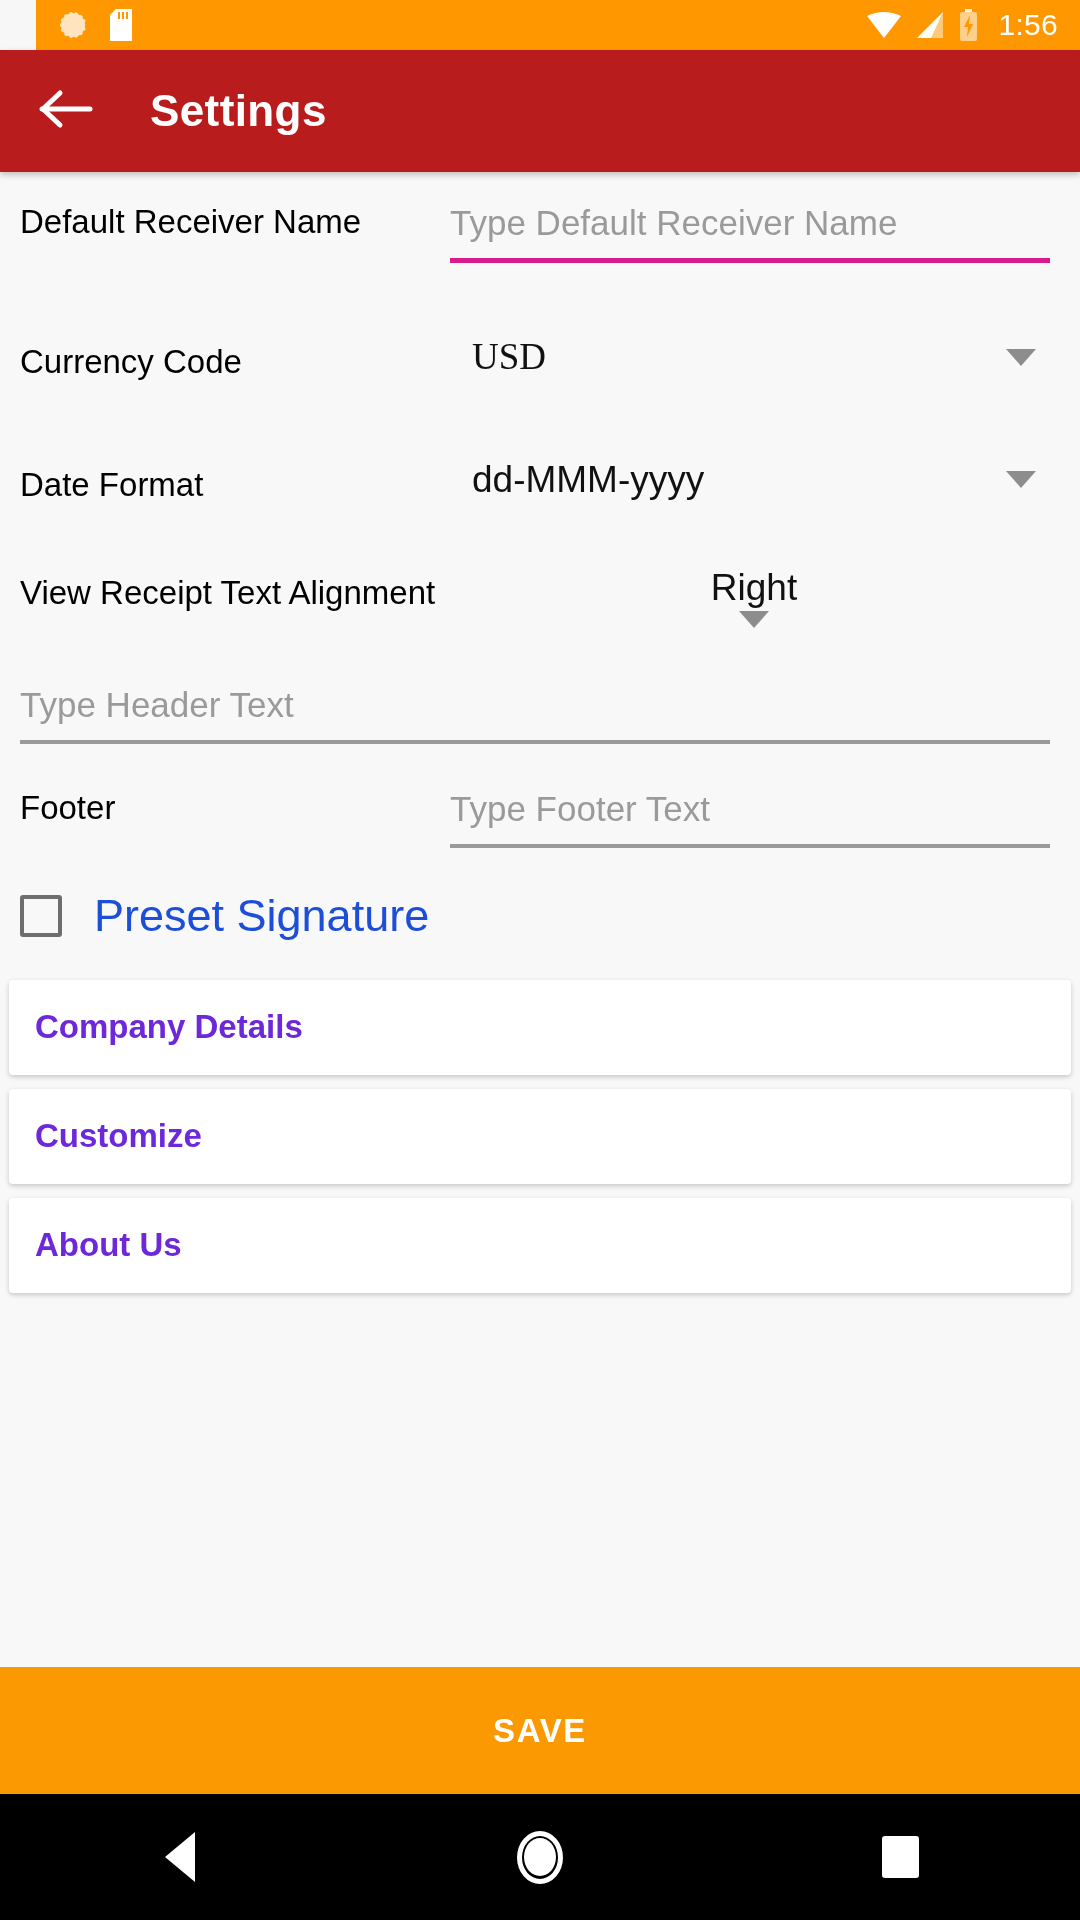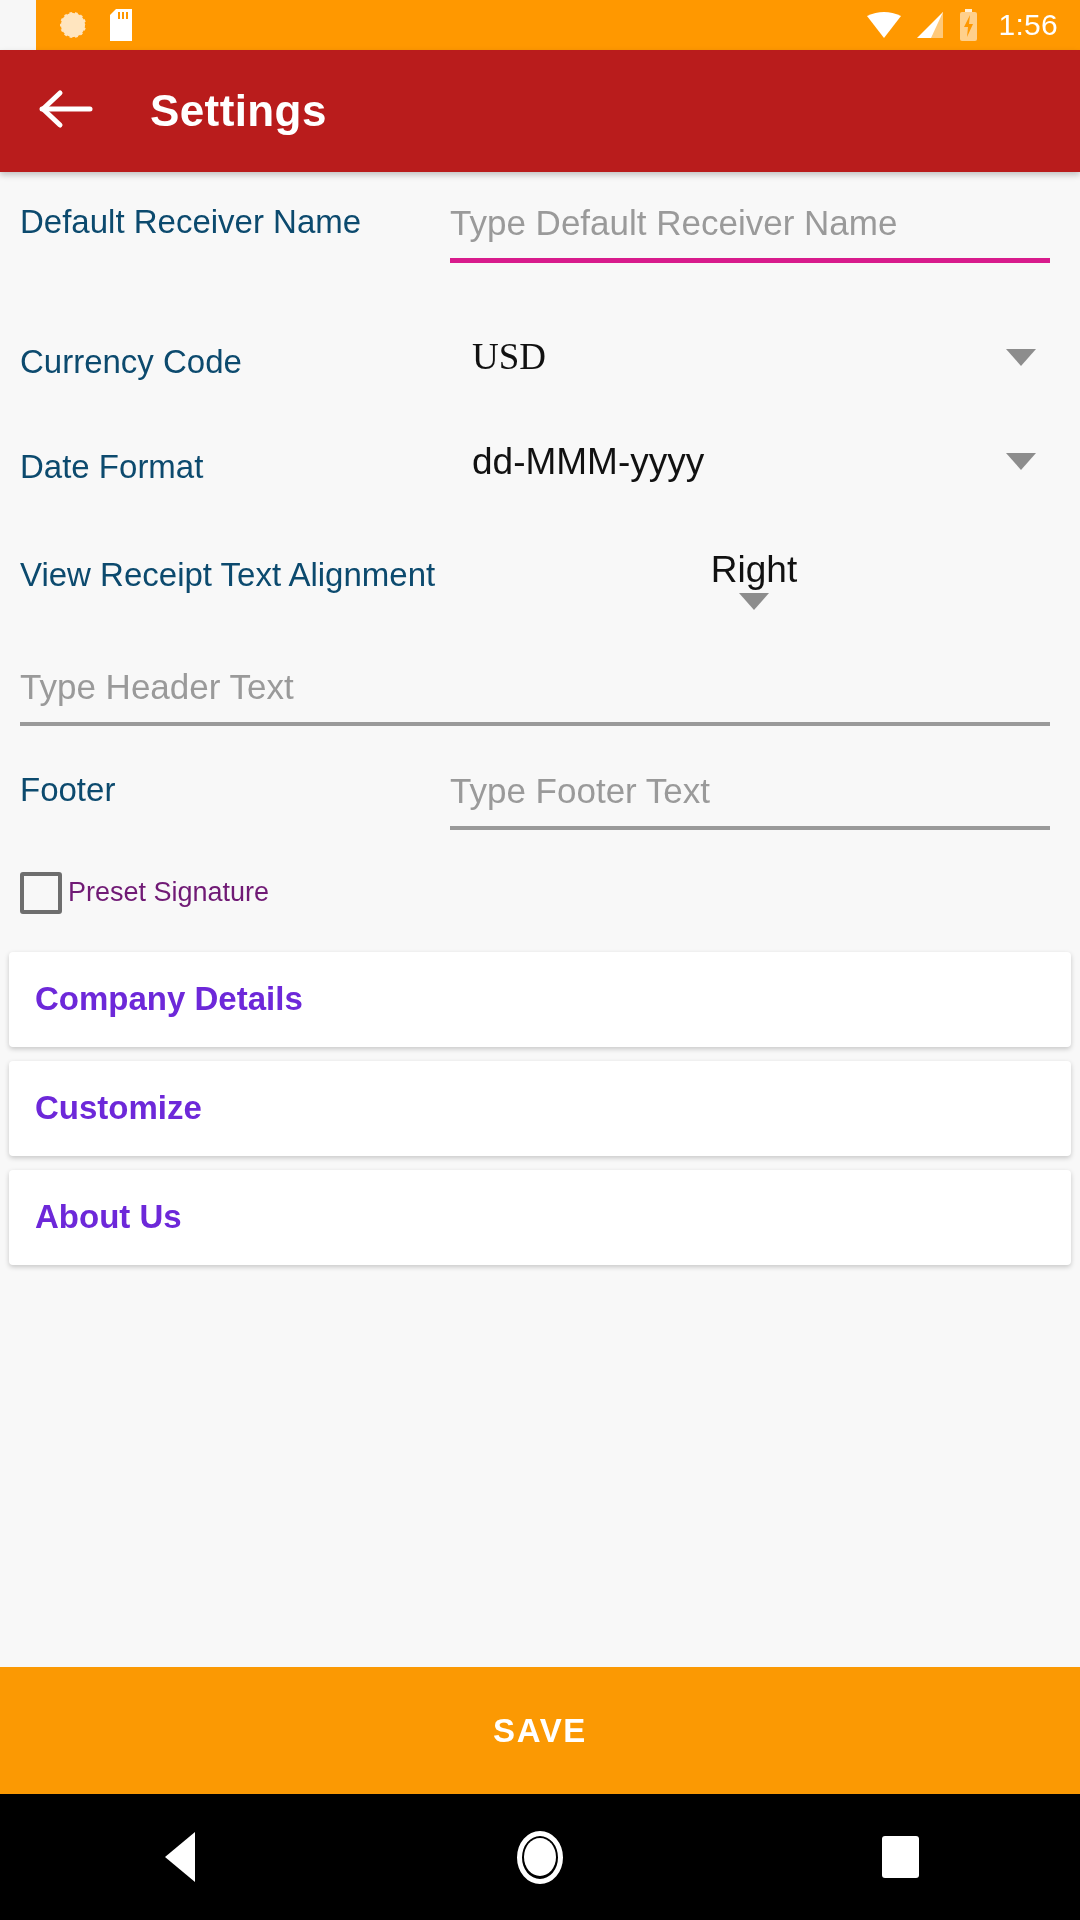--- a/index.html
+++ b/index.html
@@ -49,21 +49,21 @@
     width:1080px; height:1495px;
     background:#F8F8F8;
     overflow:hidden;
   }
 
   .row {
     display:flex; align-items:flex-start;
     padding:0 20px;
   }
   .row-label {
-    font-size:33px; color:#0c4a6e; font-weight:400;
+    font-size:33px; color:#000000; font-weight:400;
     width:430px; flex:none;
     line-height:1.2;
   }
   .row-right { flex:1; position:relative; }
 
   
   .field-wrap { position:relative; padding-right:10px; }
   .field-placeholder {
     font-size:35px; color:#9A9A9A; font-weight:400;
     line-height:1.2; padding-bottom:14px;
@@ -88,21 +88,21 @@
   .check-row {
     display:flex; align-items:center;
     padding:0 20px; margin-top:42px;
   }
   .checkbox {
     width:42px; height:42px; flex:none;
     border:4px solid #6E6E6E; border-radius:3px;
     background:transparent;
   }
   .check-label {
-    font-size:27px; color:#701a75; margin-left:6px;
+    font-size:45px; color:#1d4ed8; margin-left:32px;
   }
 
   
   .cards { margin-top:38px; }
   .card {
     background:#FFFFFF;
     margin:0 9px 14px 9px;
     border-radius:4px;
     box-shadow:0 2px 5px rgba(0,0,0,0.20);
     height:95px;
@@ -220,21 +220,21 @@
     <div class="row" style="margin-top:72px;">
       <div class="row-label" style="padding-top:7px;">Currency Code</div>
       <div class="row-right">
         <div class="dd-wrap" style="margin-left:22px;font-family:Liberation Serif, serif;">
           <div class="dd-value">USD</div>
           <div class="dd-caret"></div>
         </div>
       </div>
     </div>
 
-    <div class="row" style="margin-top:58px;">
+    <div class="row" style="margin-top:76px;">
       <div class="row-label" style="padding-top:7px;">Date Format</div>
       <div class="row-right">
         <div class="dd-wrap" style="margin-left:22px;">
           <div class="dd-value">dd-MMM-yyyy</div>
           <div class="dd-caret"></div>
         </div>
       </div>
     </div>
 
     <div class="row" style="margin-top:62px;">

